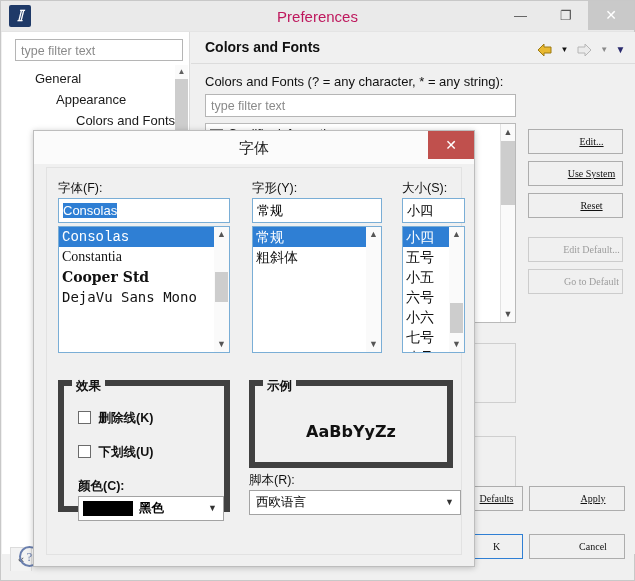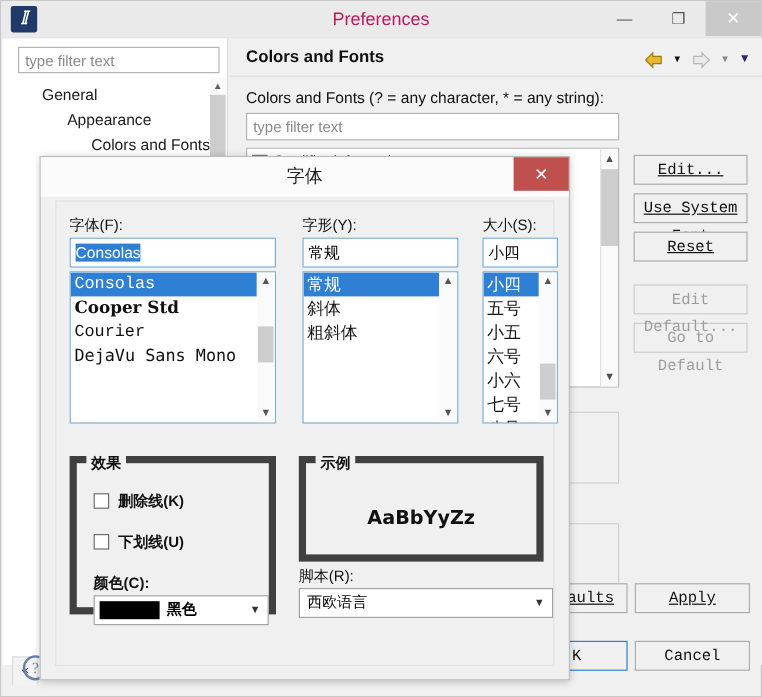--- a/index.html
+++ b/index.html
@@ -158,23 +158,24 @@
   .cf-preview-bot {
     position: absolute; left: 14px; top: 404px; width: 311px; height: 70px;
     border: 1px solid #cfcfcf; background: #f0f0f0;
     font-family: "Liberation Mono", "DejaVu Sans Mono", monospace;
     font-size: 13.5px; color: #111;
     line-height: 68px; padding-left: 8px; white-space: nowrap; overflow: hidden;
   }
   .btn {
     position: absolute;
     border: 1px solid #adadad; background: #f0f0f0;
-    font-size: 13px; color: #111;
+    font-size: 10px; color: #111;
     text-align: center;
-    font-family: Liberation Mono, monospace;
+    font-family: Liberation Serif, serif;
+    padding-left: 32px;
   }
   .btn.disabled { color: #9d9d9d; border-color: #cccccc; }
   .btn u { text-decoration: underline; }
   .side-btn { left: 337px; width: 95px; height: 25px; line-height: 23px; }
   .bottom-btn { height: 25px; line-height: 23px; }
 
   
   .font-dialog {
     position: absolute; left: 33px; top: 130px; width: 442px; height: 437px;
     background: #f0f0f0;
@@ -397,39 +398,38 @@
 
     <div class="fd-body">
 
       <div class="fd-lbl" style="left:11px; top:12px;">字体(F):</div>
       <div class="fd-input" style="left:11px; top:30px; width:172px;">
         <span class="hl">Consolas</span>
       </div>
       <div class="fd-list" style="left:11px; top:58px; width:172px; height:127px;">
         <div class="fd-list-inner">
           <div class="fd-opt sel" style="font-family:'Liberation Mono',monospace;">Consolas</div>
+          <div class="fd-opt" style="font-family:'Liberation Serif',serif;">Constantia</div>
           <div class="fd-opt" style="font-family:'DejaVu Serif',serif; font-weight:bold;">Cooper Std</div>
-          <div class="fd-opt" style="font-family:'Liberation Mono',monospace;">Courier</div>
           <div class="fd-opt" style="font-family:'DejaVu Sans Mono',monospace;">DejaVu Sans Mono</div>
         </div>
         <div class="fd-list-sb">
           <div class="a top">▲</div>
           <div class="th" style="top:45px; height:30px;"></div>
           <div class="a bot">▼</div>
         </div>
       </div>
 
       <div class="fd-lbl" style="left:205px; top:12px;">字形(Y):</div>
       <div class="fd-input" style="left:205px; top:30px; width:130px;">
         <span>常规</span>
       </div>
       <div class="fd-list" style="left:205px; top:58px; width:130px; height:127px;">
         <div class="fd-list-inner">
           <div class="fd-opt sel">常规</div>
-          <div class="fd-opt">斜体</div>
           <div class="fd-opt">粗斜体</div>
         </div>
         <div class="fd-list-sb">
           <div class="a top">▲</div>
           <div class="a bot">▼</div>
         </div>
       </div>
 
       <div class="fd-lbl" style="left:355px; top:12px;">大小(S):</div>
       <div class="fd-input" style="left:355px; top:30px; width:63px;">

